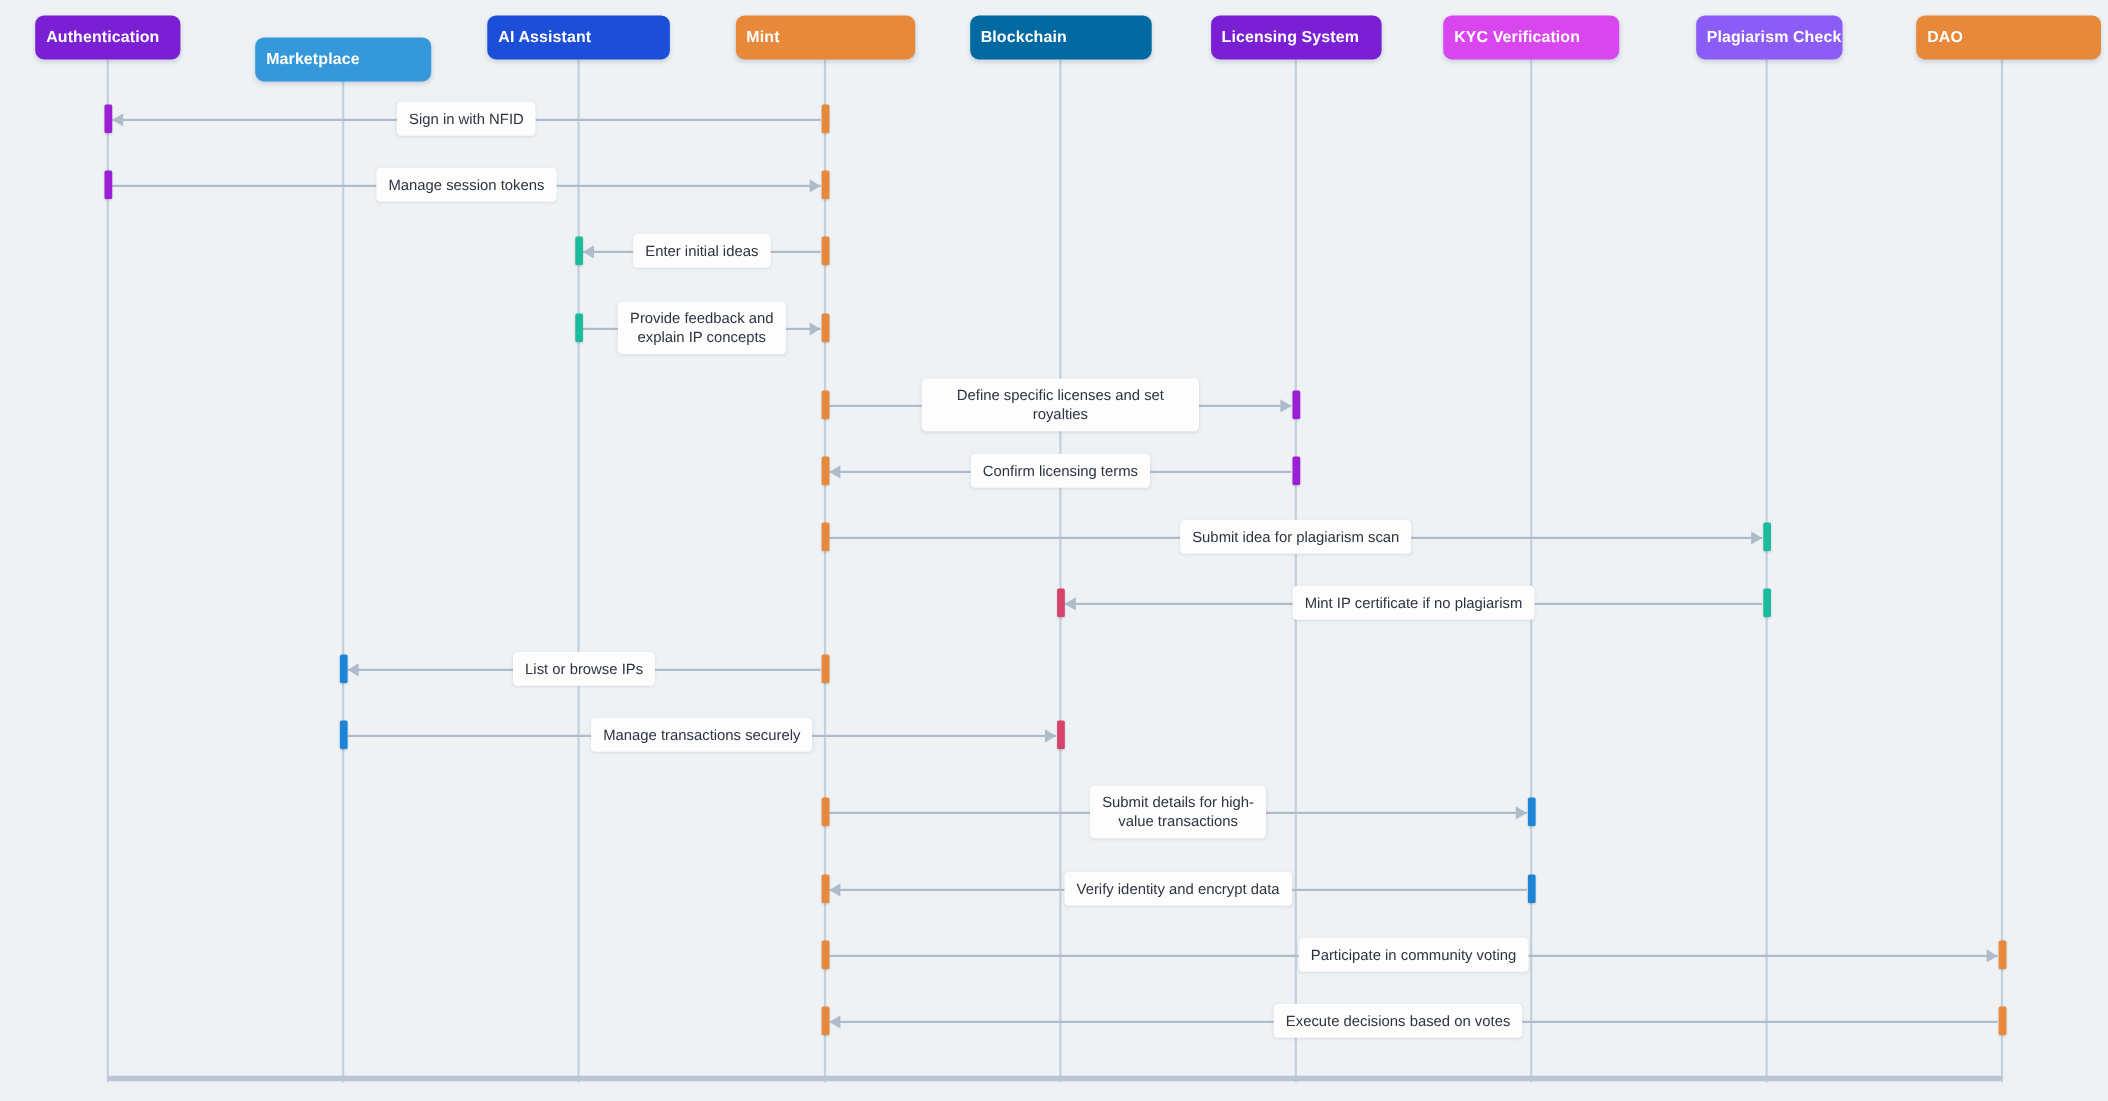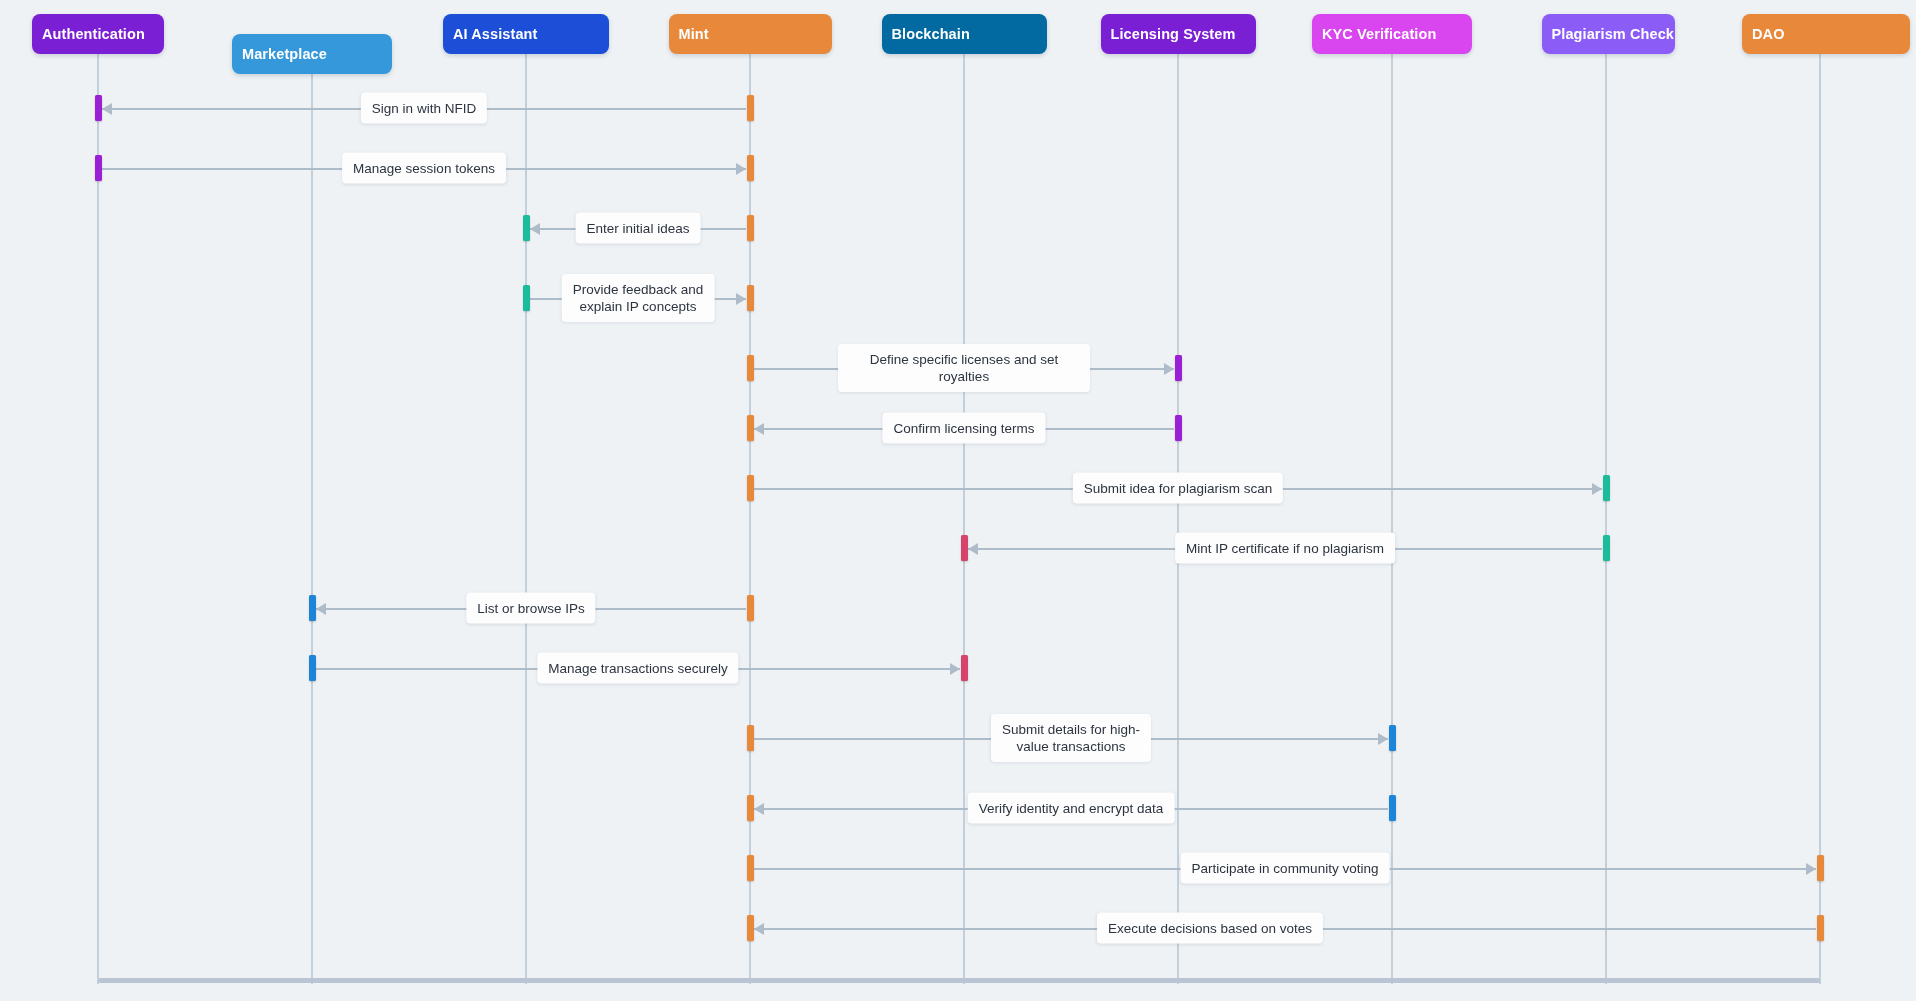--- a/index.html
+++ b/index.html
@@ -190,21 +190,21 @@
         <div class="arrow-head right" style="top: 863px; left: 1806px;"></div>
         <div class="activation" style="left: 746.5px; top: 855px; background: rgb(232, 136, 58);"></div>
         <div class="activation" style="left: 1816.5px; top: 855px; background: rgb(232, 136, 58);"></div>
         <div class="msg-label" style="left: 1285px; top: 868px;">Participate in community voting</div>
       </div>
       <div>
         <div class="msg-line" style="left: 754px; top: 928px; width: 1062px;"></div>
         <div class="arrow-head left" style="top: 923px; left: 754px;"></div>
         <div class="activation" style="left: 1816.5px; top: 915px; background: rgb(232, 136, 58);"></div>
         <div class="activation" style="left: 746.5px; top: 915px; background: rgb(232, 136, 58);"></div>
-        <div class="msg-label" style="left: 1210px; top: 928px;">Execute decisions based on votes</div>
+        <div class="msg-label" style="left: 1271px; top: 928px;">Execute decisions based on votes</div>
       </div>
     </div>
   <div id="actors">
       <div class="actor-box" style="left: 32px; width: 132px; background: rgb(123, 31, 212);">
         <span>Authentication</span>
       </div>
       <div class="actor-box" style="left: 232px; width: 160px; background: rgb(52, 152, 219); margin-top: 20px;">
         <span>Marketplace</span>
       </div>
       <div class="actor-box" style="left: 443px; width: 166px; background: #1d4ed8;">

